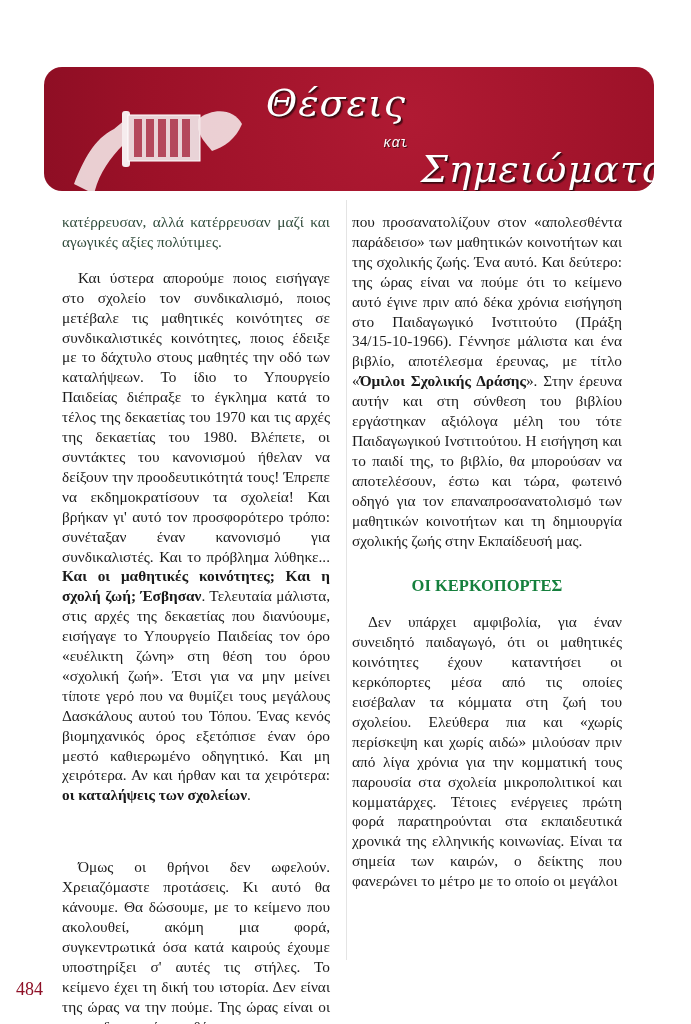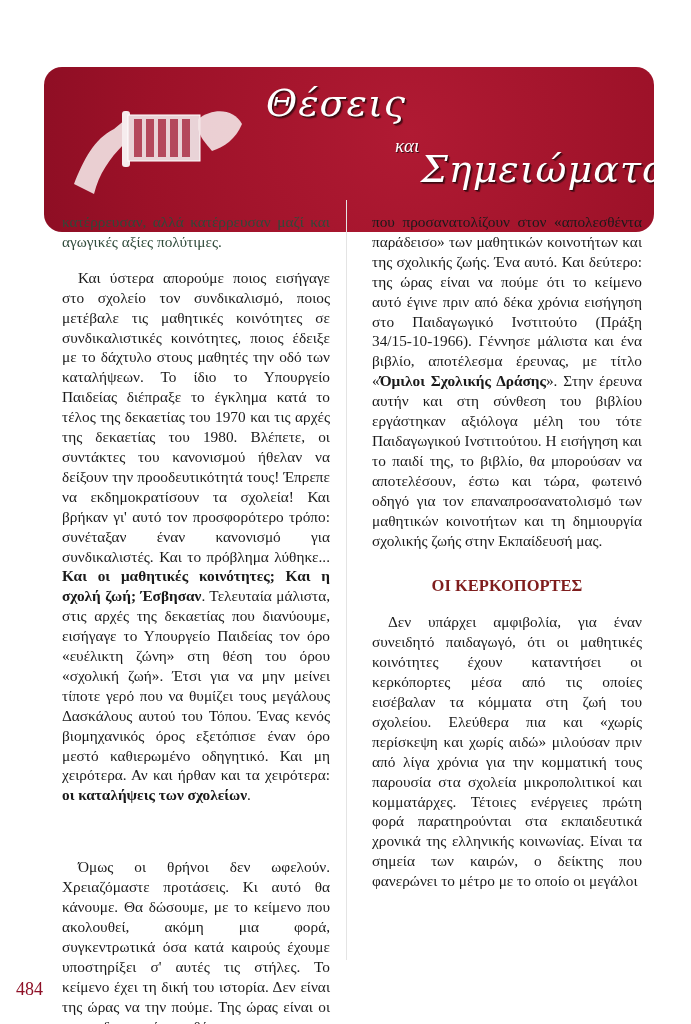--- a/index.html
+++ b/index.html
@@ -1,41 +1,41 @@
 <!DOCTYPE html>
 <html><head>
 <meta charset="utf-8">
 <style>
   html, body { margin: 0; padding: 0; background: #ffffff; }
   body { width: 691px; height: 1024px; position: relative; overflow: hidden;
          font-family: "Liberation Serif", "DejaVu Serif", serif; color: #1a1a1a; }
-  .banner { position: absolute; left: 44px; top: 67px; width: 610px; height: 165px;
+  .banner { position: absolute; left: 44px; top: 67px; width: 610px; height: 124px;
             background: #a3132b; border-radius: 18px; overflow: hidden;
             background-image: radial-gradient(circle at 60% 40%, #b01a33 0%, #9c1128 70%, #8e0e24 100%); }
   .hand-graphic { position: absolute; left: 20px; top: 22px; width: 180px; height: 110px; }
   .t1 { position: absolute; left: 222px; top: 14px; font-family: "DejaVu Serif", serif; font-style: italic;
         font-size: 38px; color: #fff; letter-spacing: 1px;
         text-shadow: 1px 1px 0 #3a0a12, 2px 2px 1px #5a0e1a; }
-  .t2 { position: absolute; left: 351px; top: 68px; font-family: Liberation Serif, serif; font-style: italic;
-        font-size: 19px; color: #fff; text-shadow: 1px 1px 0 #3a0a12; }
+  .t2 { position: absolute; left: 339px; top: 68px; font-family: Liberation Mono, monospace; font-style: italic;
+        font-size: 14px; color: #fff; text-shadow: 1px 1px 0 #3a0a12; }
   .t3 { position: absolute; left: 377px; top: 80px; font-family: "DejaVu Serif", serif; font-style: italic;
         font-size: 38px; color: #fff; letter-spacing: 1px;
         text-shadow: 1px 1px 0 #3a0a12, 2px 2px 1px #5a0e1a; }
 
   .col { position: absolute; top: 196px; width: 300px; font-size: 15.3px; line-height: 19.9px;
          text-align: justify; hyphens: manual; }
   .col-left { left: 46px; }
-  .col-right { left: 356px; width: 302px; }
+  .col-right { left: 336px; width: 302px; }
   .divider { position: absolute; left: 346px; top: 200px; width: 1px; height: 760px; background: #e4e4e4; }
   p { margin: 16px; }
   .indent { text-indent: 16px; }
   .cont { color: #2f4a3a; }
   .gap { height: 20px; }
   b { font-weight: bold; }
-  .heading { text-align: center; color: #7f1d1d; font-weight: bold; font-size: 16.5px; line-height: 20px;
+  .heading { text-align: center; color: #15803d; font-weight: bold; font-size: 16.5px; line-height: 20px;
              margin-top: 26px; margin-bottom: 0; }
   .ital { }
   .page-num { position: absolute; left: 16px; width: 691px; top: 979px; text-align: left;
               color: #8e1026; font-size: 18px; }
 </style>
 </head>
 <body>
 
 <div class="banner">
   <svg class="hand-graphic" viewBox="0 0 180 110">

